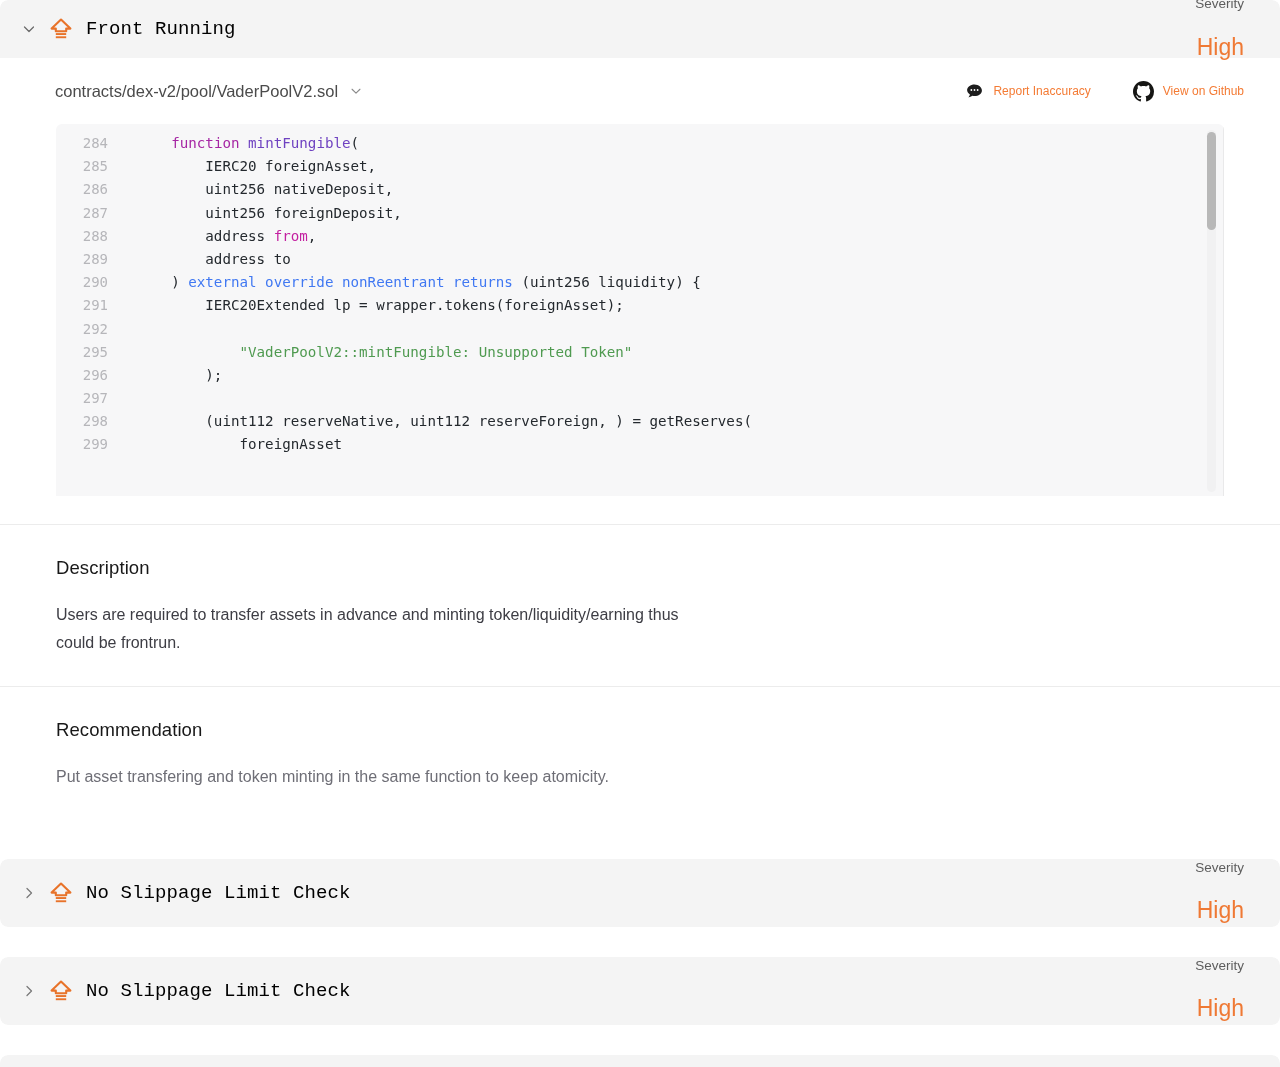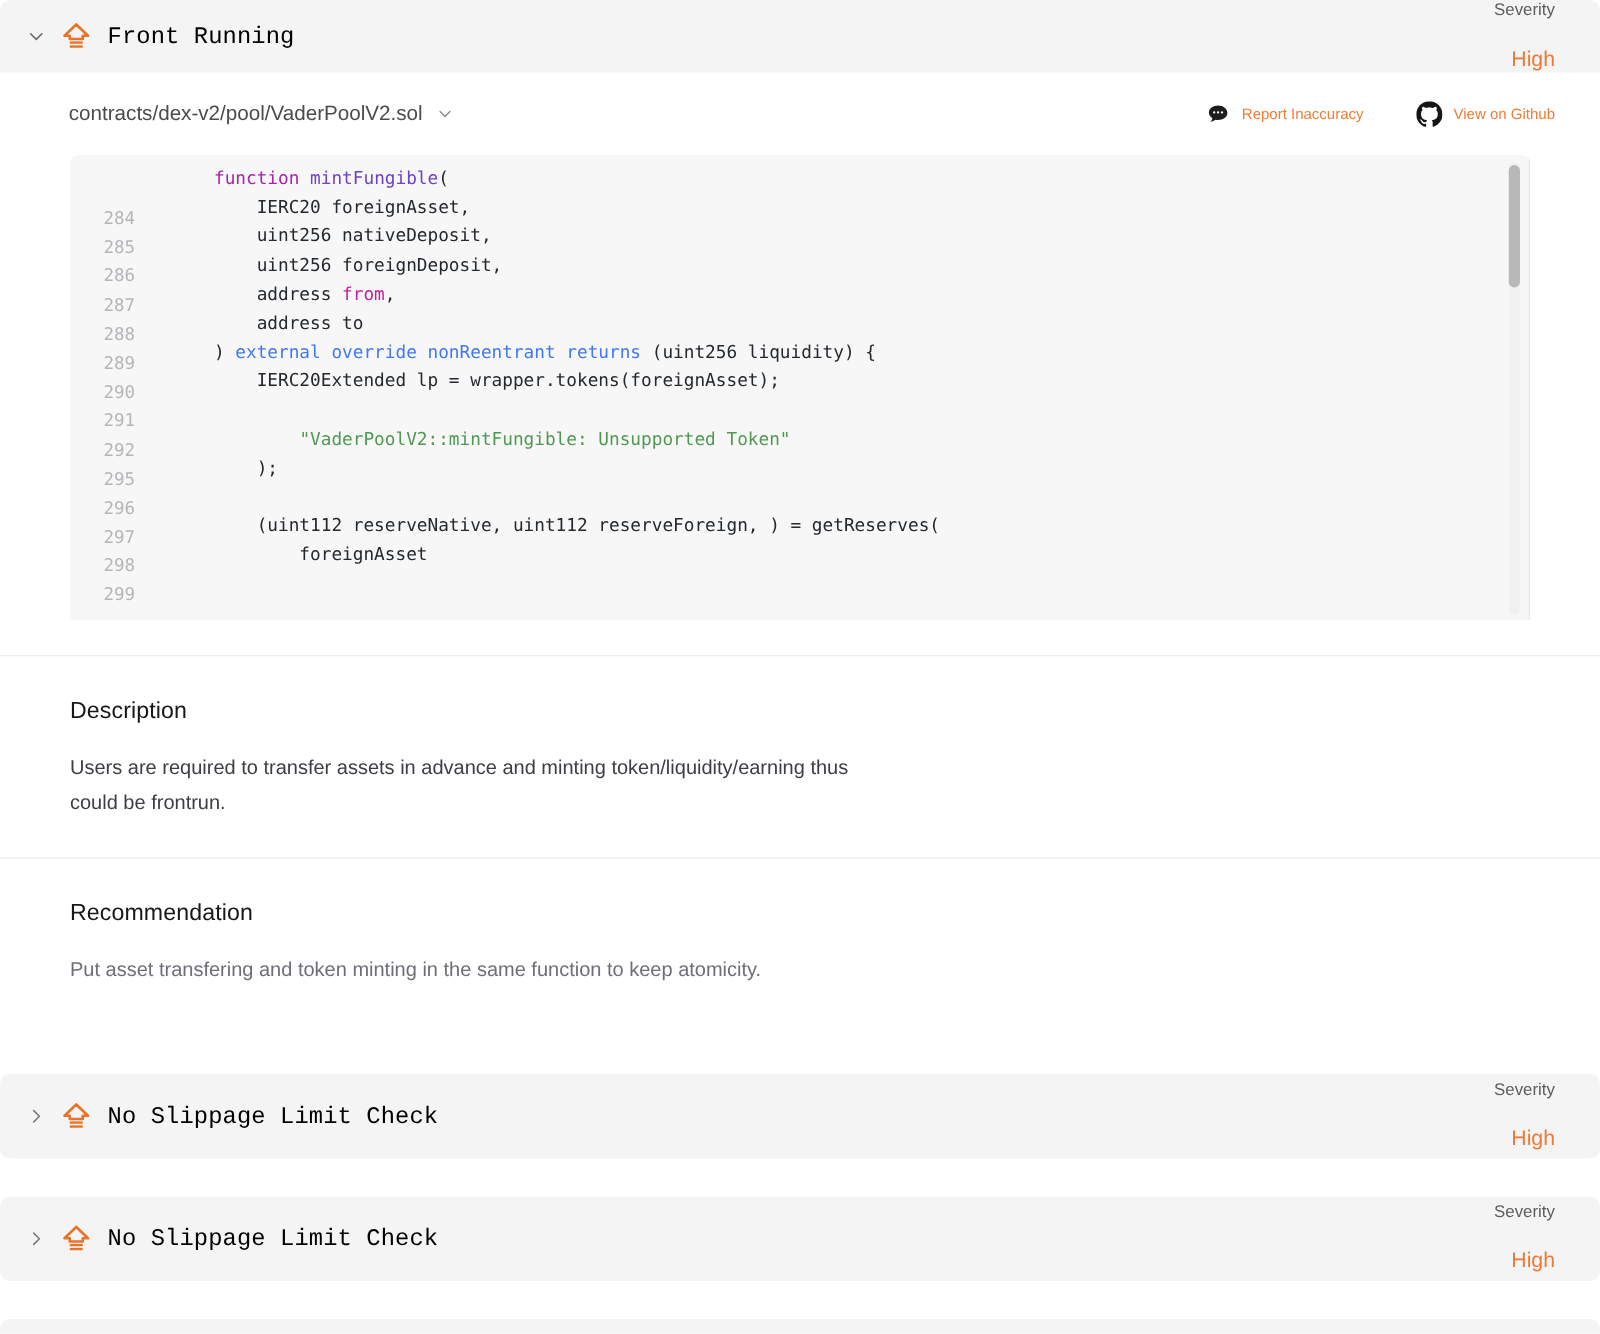--- a/index.html
+++ b/index.html
@@ -73,21 +73,21 @@
     transform: translateY(-50%);
     text-align: right;
     line-height: 1.25;
   }
   .sev-label {
     font-size: 13.5px;
     color: #5d5d5d;
     display: block;
   }
   .sev-value {
-    font-size: 17px;
+    font-size: 23px;
     color: #ef7934;
     display: block;
     margin-top: 20px;
   }
 
   
   .file-bar {
     display: flex;
     align-items: center;
     height: 66px;
@@ -144,21 +144,20 @@
     font-family: "DejaVu Sans Mono", "Liberation Mono", monospace;
     font-size: 14.2px;
   }
   .ln {
     flex: 0 0 52px;
     text-align: right;
     color: #b6b6ba;
     padding-right: 0;
     user-select: none;
     font-size: 14px;
-    margin-top: 32px;
   }
   .code-text {
     padding-left: 29px;
     white-space: pre;
     color: #24292e;
   }
 
   
   .t-kw      { color: #a626a4; }
   .t-fn      { color: #6f42c1; }

